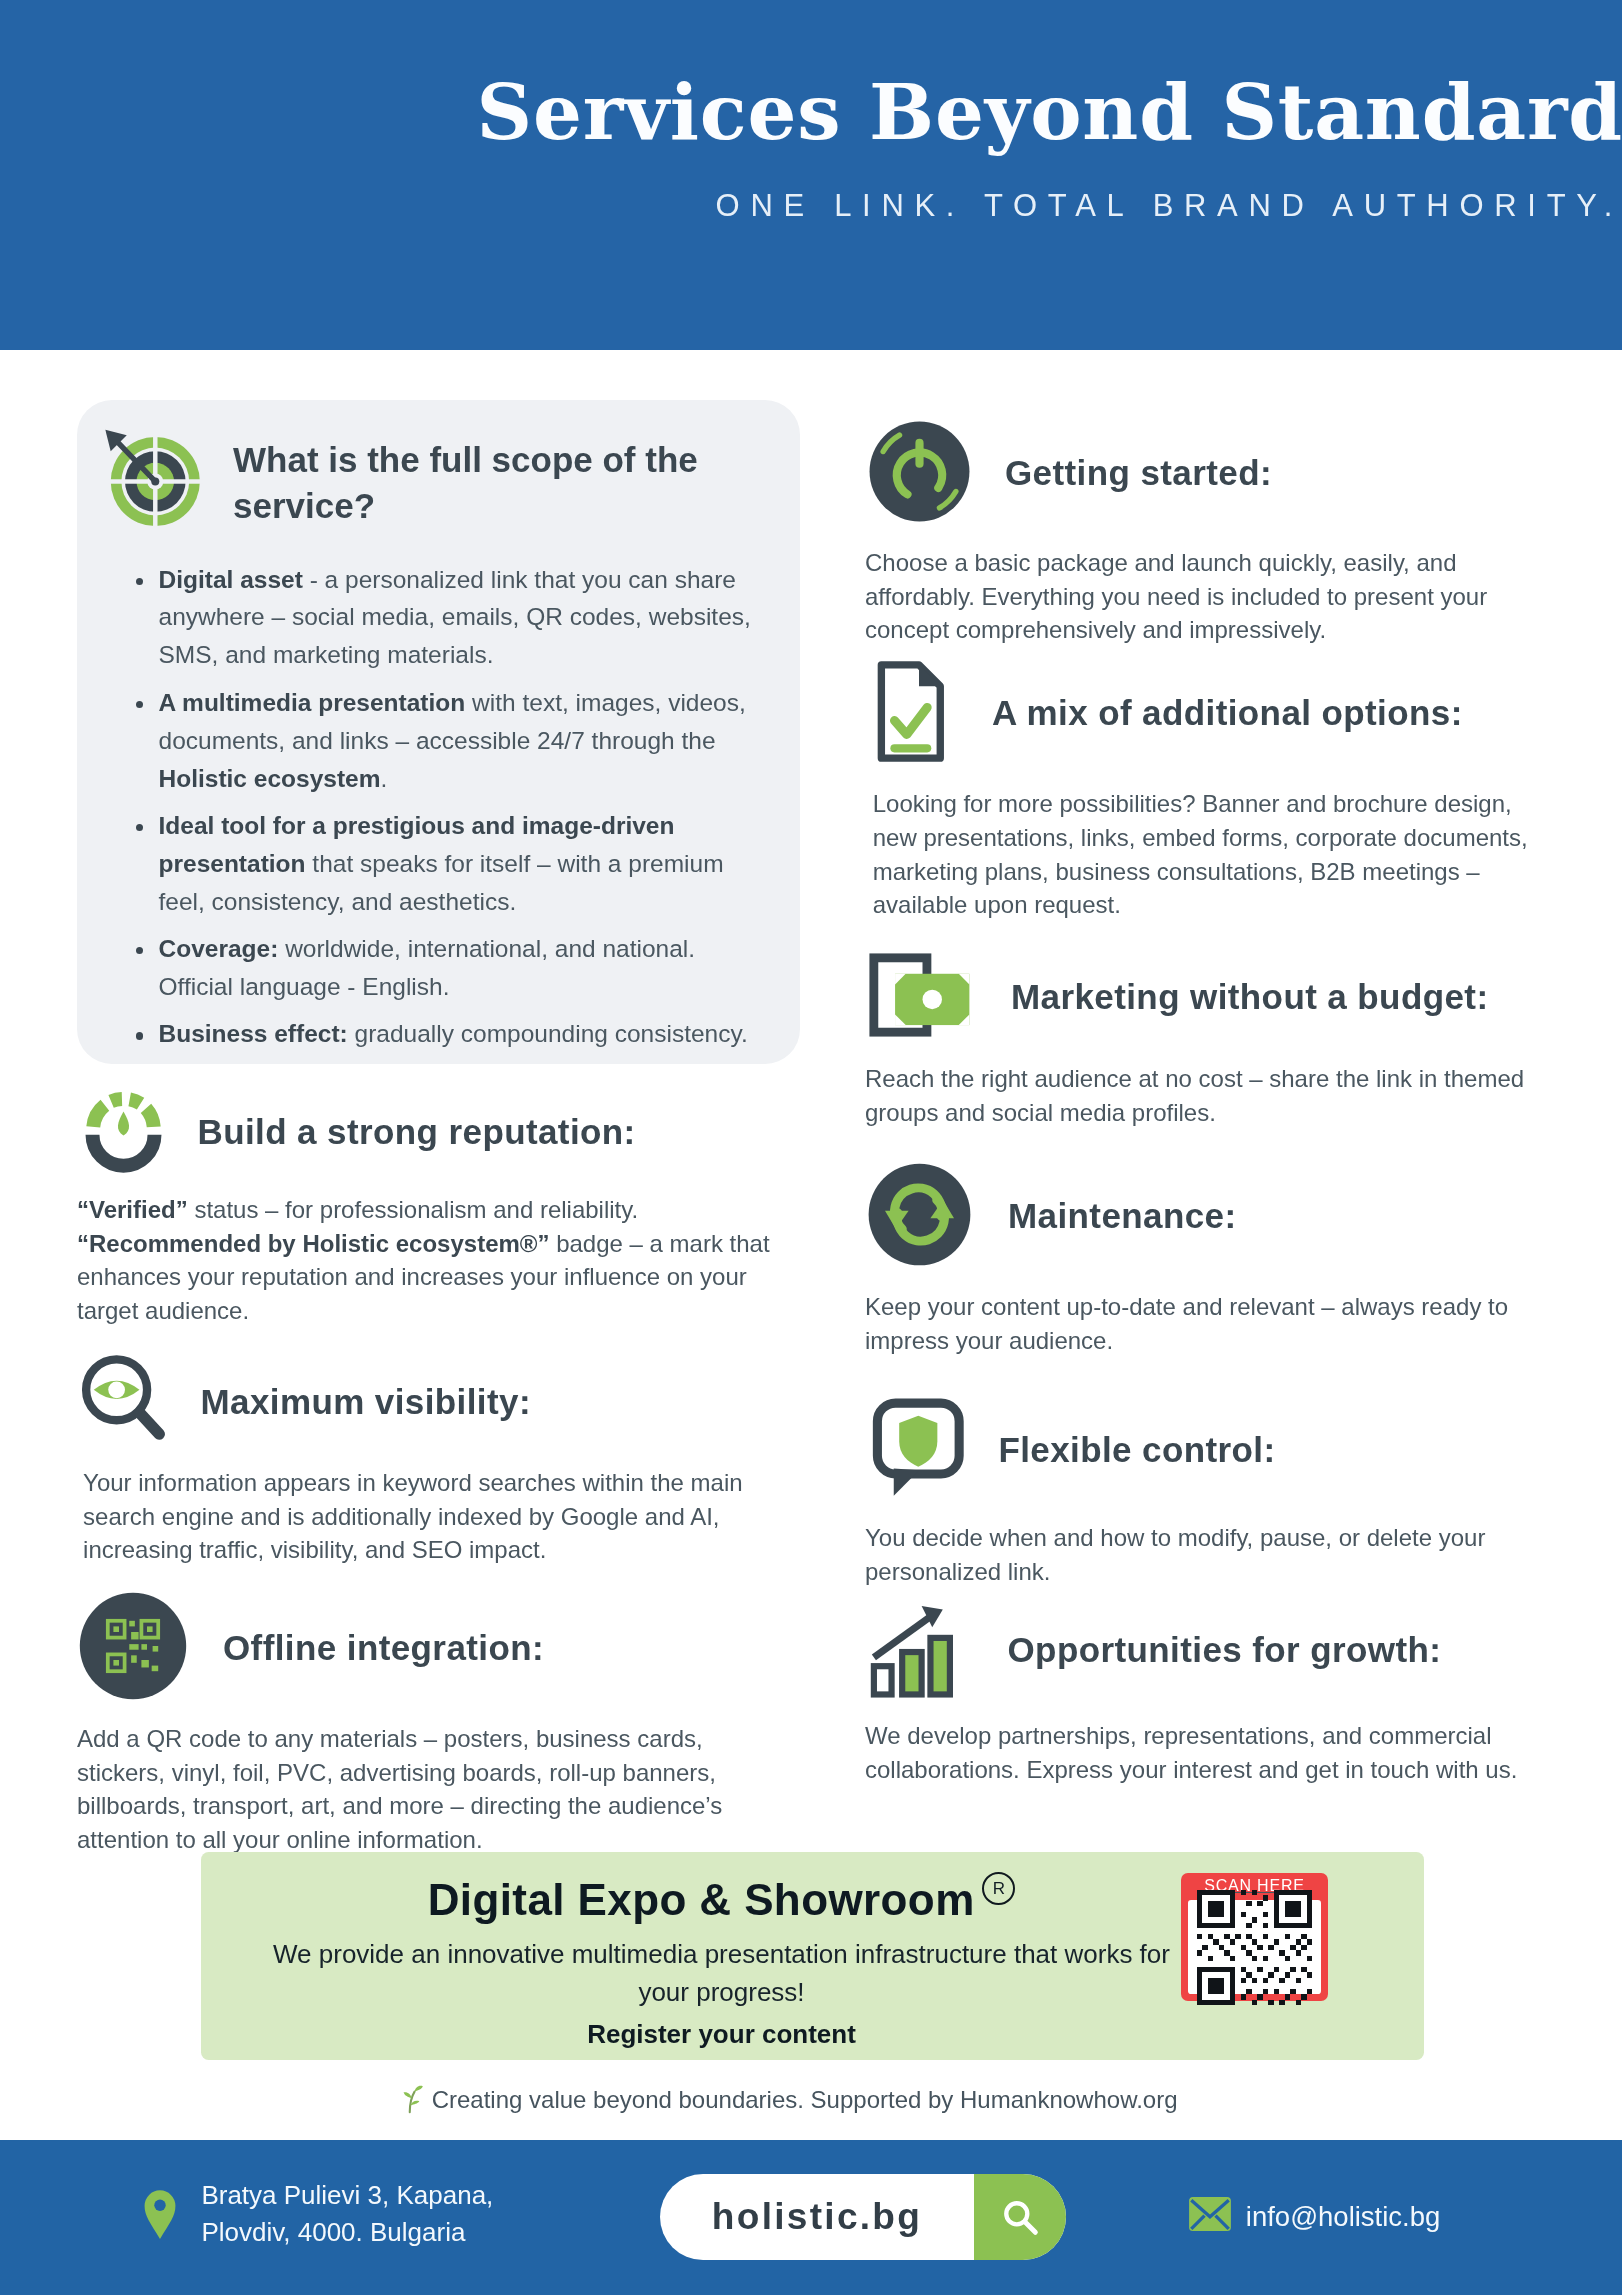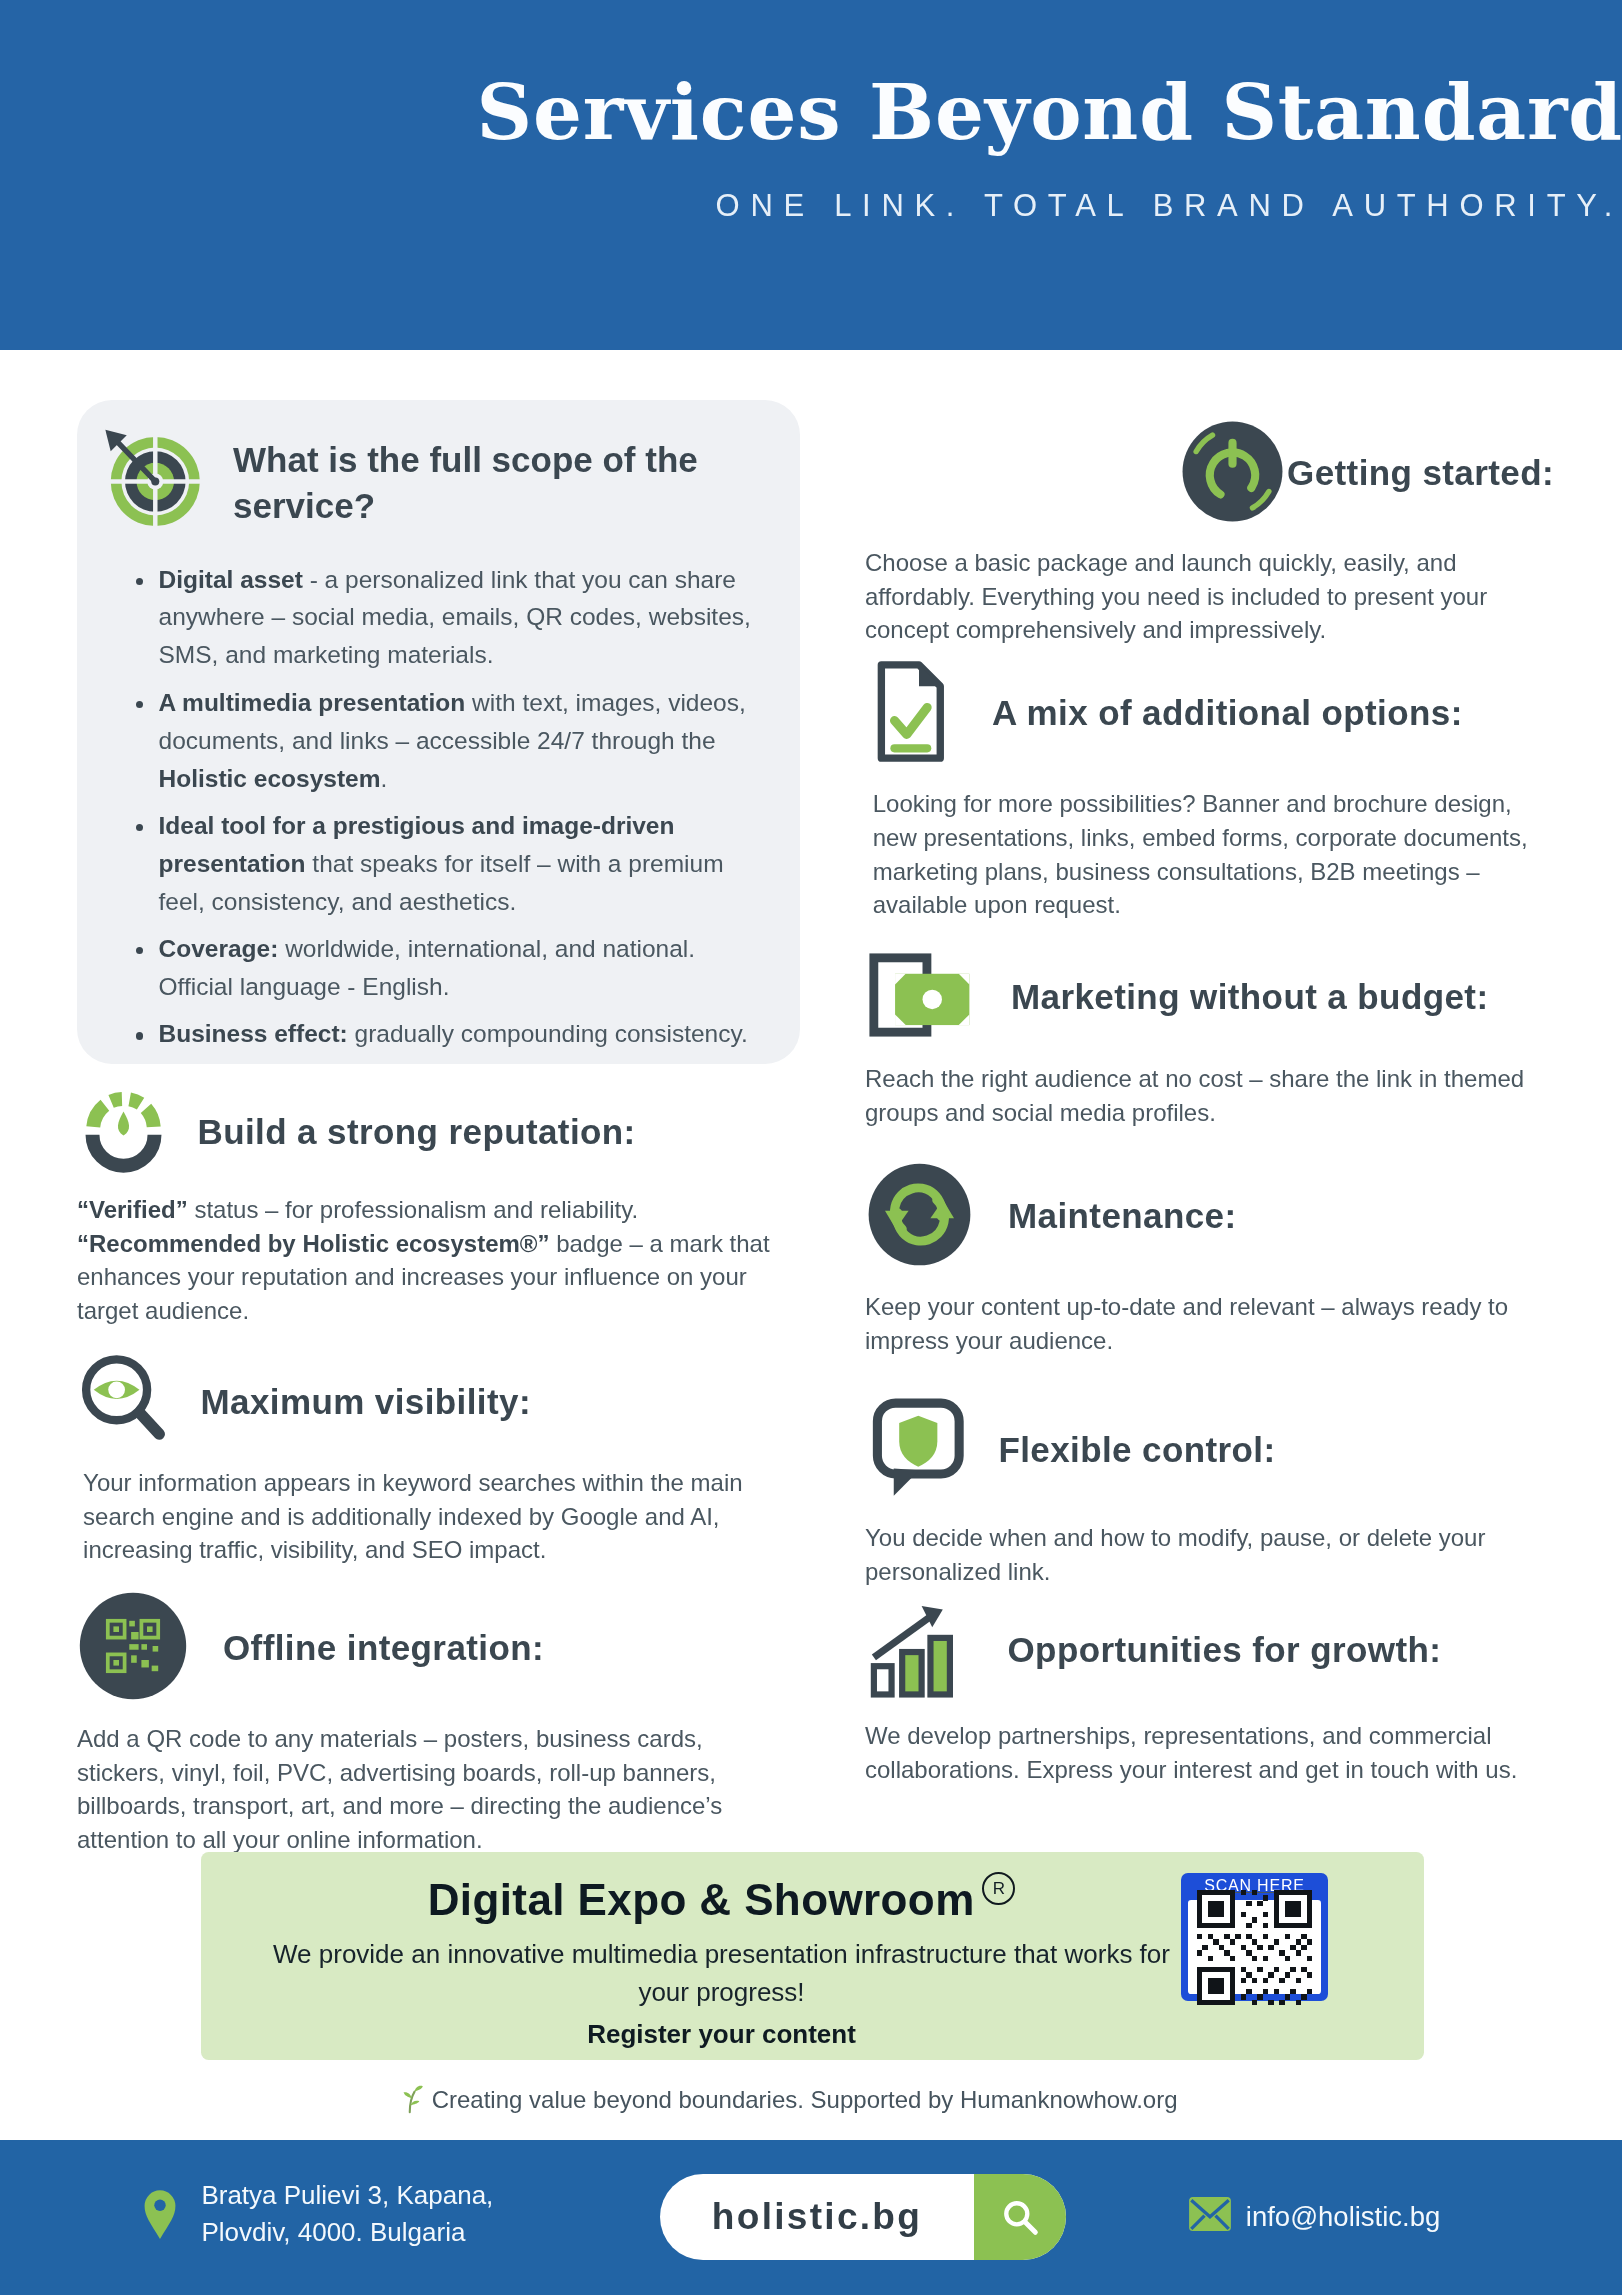--- a/index.html
+++ b/index.html
@@ -29,21 +29,21 @@
   .bullets li::before{content:"";position:absolute;left:4.6px;top:17px;width:7.7px;height:7.7px;border-radius:50%;background:#3B4750;}
 
   
   .promo{left:201px;top:1852px;width:1223px;height:208px;background:#D8EAC3;border-radius:7.7px;}
   .promo-inner{position:absolute;left:69px;top:20px;width:903px;text-align:center;color:#121E26;}
   .promo-title{font-size:44px;font-weight:bold;color:#0E1A21;letter-spacing:0.4px;}
   .promo-r{display:inline-block;vertical-align:21.4px;margin-left:7.7px;width:29px;height:29px;line-height:29px;
            border:2.3px solid #10191f;border-radius:50%;font-size:17px;font-weight:400;text-align:center;}
   .promo-text{margin-top:10.7px;font-size:26px;line-height:1.45;color:#17232B;}
   .promo-cta{margin-top:7.7px;font-size:26px;font-weight:bold;color:#0E1A21;}
-  .qr-frame{position:absolute;left:980px;top:20.7px;width:147px;height:128px;background:#1d4ed8;border-radius:6.9px;text-decoration:underline;}
+  .qr-frame{position:absolute;left:980px;top:20.7px;width:147px;height:128px;background:#ef4444;border-radius:6.9px;text-decoration:underline;}
   .qr-label{height:27.5px;line-height:26px;text-align:center;color:#fff;font-size:16px;letter-spacing:0.8px;}
   .qr-white{position:absolute;left:6.9px;top:27.5px;right:6.9px;bottom:6.9px;background:#fff;border-radius:3.1px;
             display:flex;align-items:center;justify-content:center;}
 
   
   .tagline{position:absolute;left:0;top:2083px;width:1574px;text-align:center;font-size:24px;color:#46545E;}
   .tagline svg{vertical-align:-6.1px;margin-right:7.7px;}
 
   
   .footer{position:absolute;left:0;top:2140px;width:1623px;height:155px;background:#2264A5;}
@@ -149,21 +149,21 @@
             <rect x="80" y="81" width="7" height="6"></rect>
           </g>
         </svg>
       </span>
       <h2>Offline integration:</h2>
     </div>
     <div class="sec-body" style="width:715px;margin-top:17px;">Add a QR code to any materials – posters, business cards, stickers, vinyl, foil, PVC, advertising boards, roll-up banners, billboards, transport, art, and more – directing the audience’s attention to all your online information.</div>
   </div>
 
   <div class="sec" style="left:865px;top:417px;width:689px;">
-    <div class="sec-head" style="justify-content:flex-end;">
+    <div class="sec-head" style="gap:31px;">
       <span>
         <svg width="109" height="109" viewBox="0 0 120 120">
           <circle cx="60" cy="60" r="55" fill="#3B4750"></circle>
           <path d="M20,38 A48,48 0 0 1 38,20" fill="none" stroke="#8CC152" stroke-width="6" stroke-linecap="round"></path>
           <path d="M100,82 A48,48 0 0 1 82,100" fill="none" stroke="#8CC152" stroke-width="6" stroke-linecap="round"></path>
           <circle cx="60" cy="64" r="25" fill="none" stroke="#8CC152" stroke-width="9" stroke-dasharray="118 40" stroke-linecap="round" transform="rotate(122 60 64)"></circle>
           <rect x="55.5" y="24" width="9" height="32" rx="4.5" fill="#8CC152"></rect>
         </svg>
       </span>
       <h2>Getting started:</h2>

